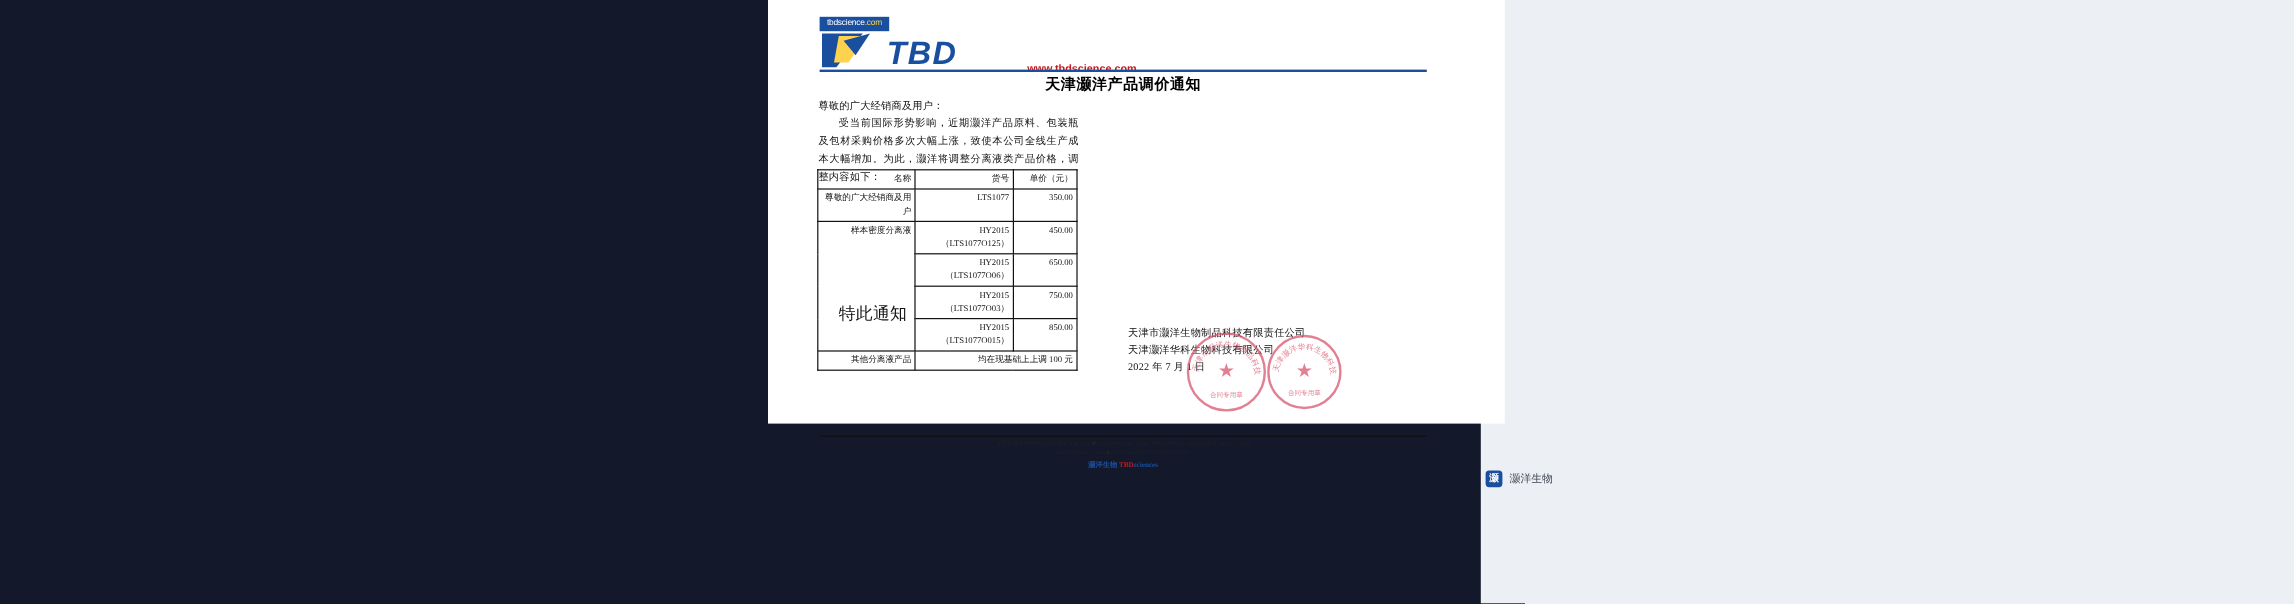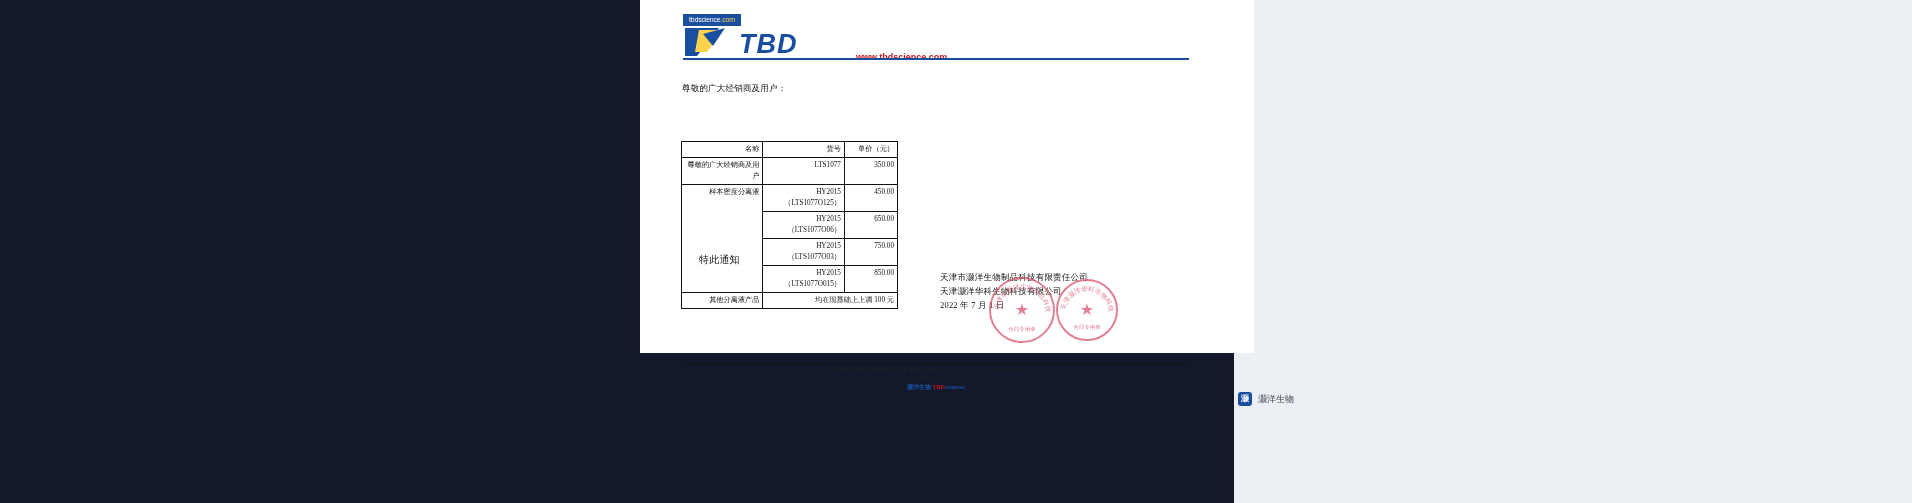--- a/index.html
+++ b/index.html
@@ -163,21 +163,21 @@
   }
   .tbl .c-name { width: 88px; }
   .tbl .c-code { width: 78px; }
   .tbl .c-price { width: 51px; }
   .rowspan-cell { vertical-align: top; }
 
   .closing {
     position: absolute;
     left: 42px;
     top: 253px;
-    font-size: 10px;
+    font-size: 14px;
     color: #111;
     text-indent: 17px;
     letter-spacing: 0.2px;
   }
 
   
   .sig {
     position: absolute;
     left: 300px;
     top: 270px;
@@ -311,22 +311,24 @@
             <polygon points="2,2 36,2 14,30 2,30" fill="#1a4fa0"></polygon>
             <polygon points="16,4 40,4 24,26 12,26" fill="#ffd24d"></polygon>
             <polygon points="20,8 42,2 30,20" fill="#1a4fa0"></polygon>
           </svg>
         </div>
         <div class="logo-text">TBD</div>
         <div class="logo-url">www.tbdscience.com</div>
       </div>
       <div class="head-rule"></div>
 
+      <div class="doc-title">天津灏洋产品调价通知</div>
 
       <div class="salutation">尊敬的广大经销商及用户：</div>
+      <div class="para">受当前国际形势影响，近期灏洋产品原料、包装瓶及包材采购价格多次大幅上涨，致使本公司全线生产成本大幅增加。为此，灏洋将调整分离液类产品价格，调整内容如下：</div>
 
       <table class="tbl">
         <thead>
           <tr>
             <th class="c-name">名称</th>
             <th class="c-code">货号</th>
             <th class="c-price">单价（元）</th>
           </tr>
         </thead>
         <tbody>

